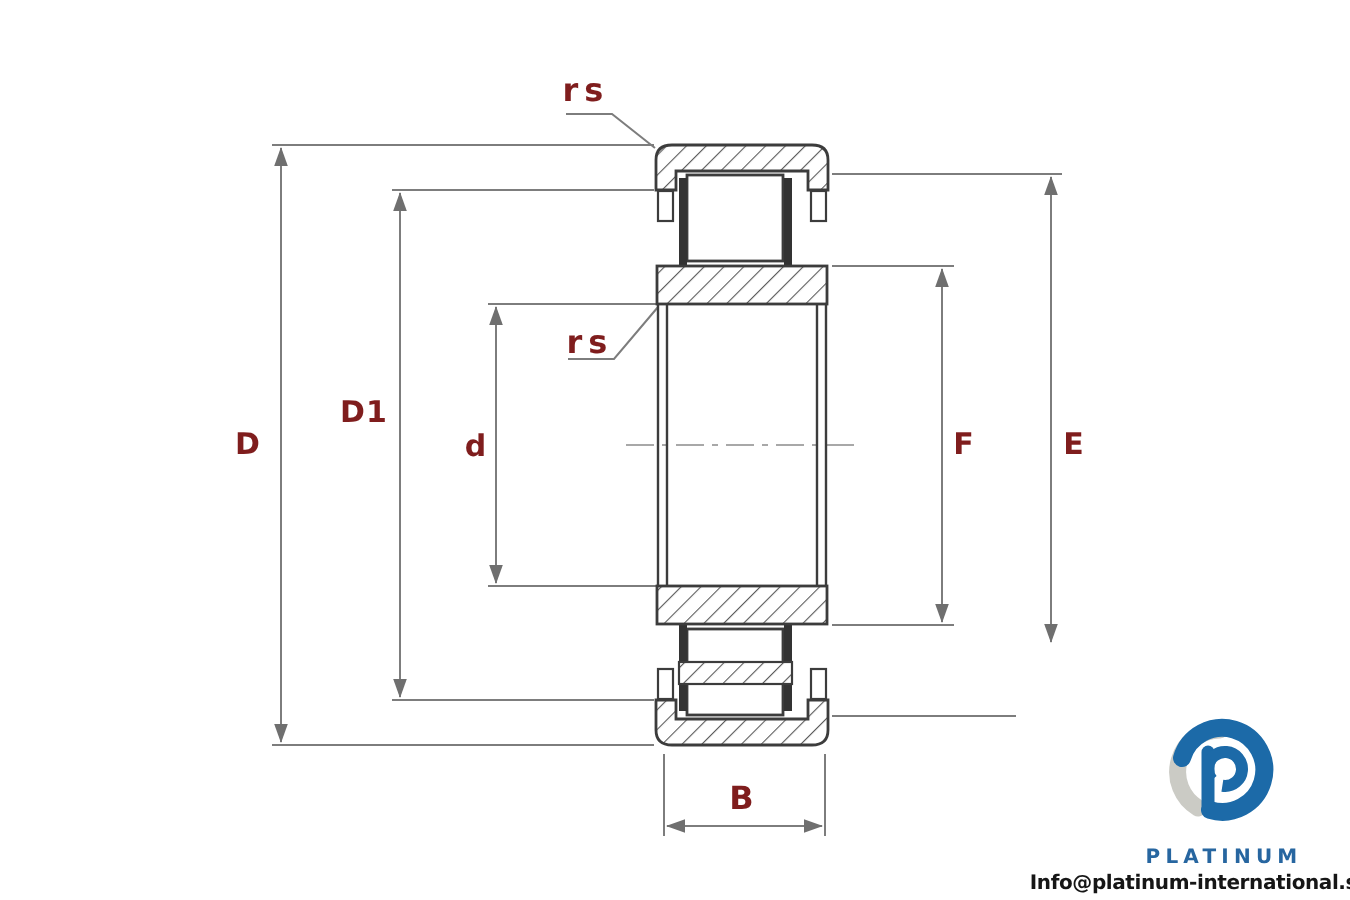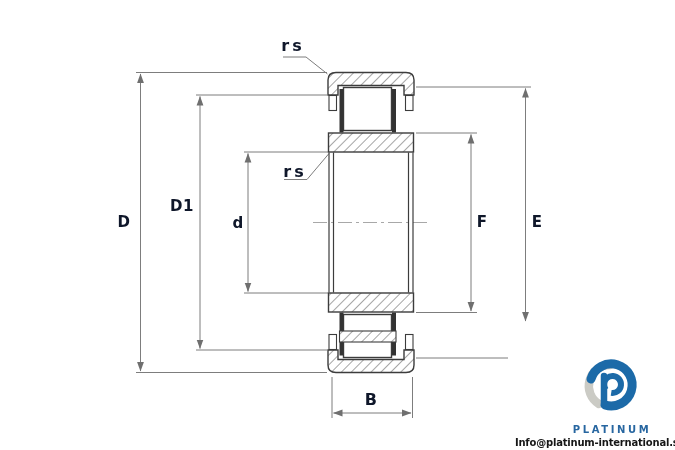--- a/index.html
+++ b/index.html
@@ -7,21 +7,21 @@
     position:relative;
     width:675px;height:450px;
     background:#fff;
     overflow:hidden;
     font-family:"DejaVu Sans", sans-serif;
   }
   svg{position:absolute;left:0;top:0;}
   .lbl{
     position:absolute;
     transform:translate(-50%,-50%);
-    color:#0f172a;
+    color:#7f1d1d;
     font-size:15px;
     font-weight:600;
     white-space:nowrap;
     letter-spacing:0.5px;
   }
   .lbl.rs{
     font-size:16px;
     font-weight:600;
     letter-spacing:3px;
   }

